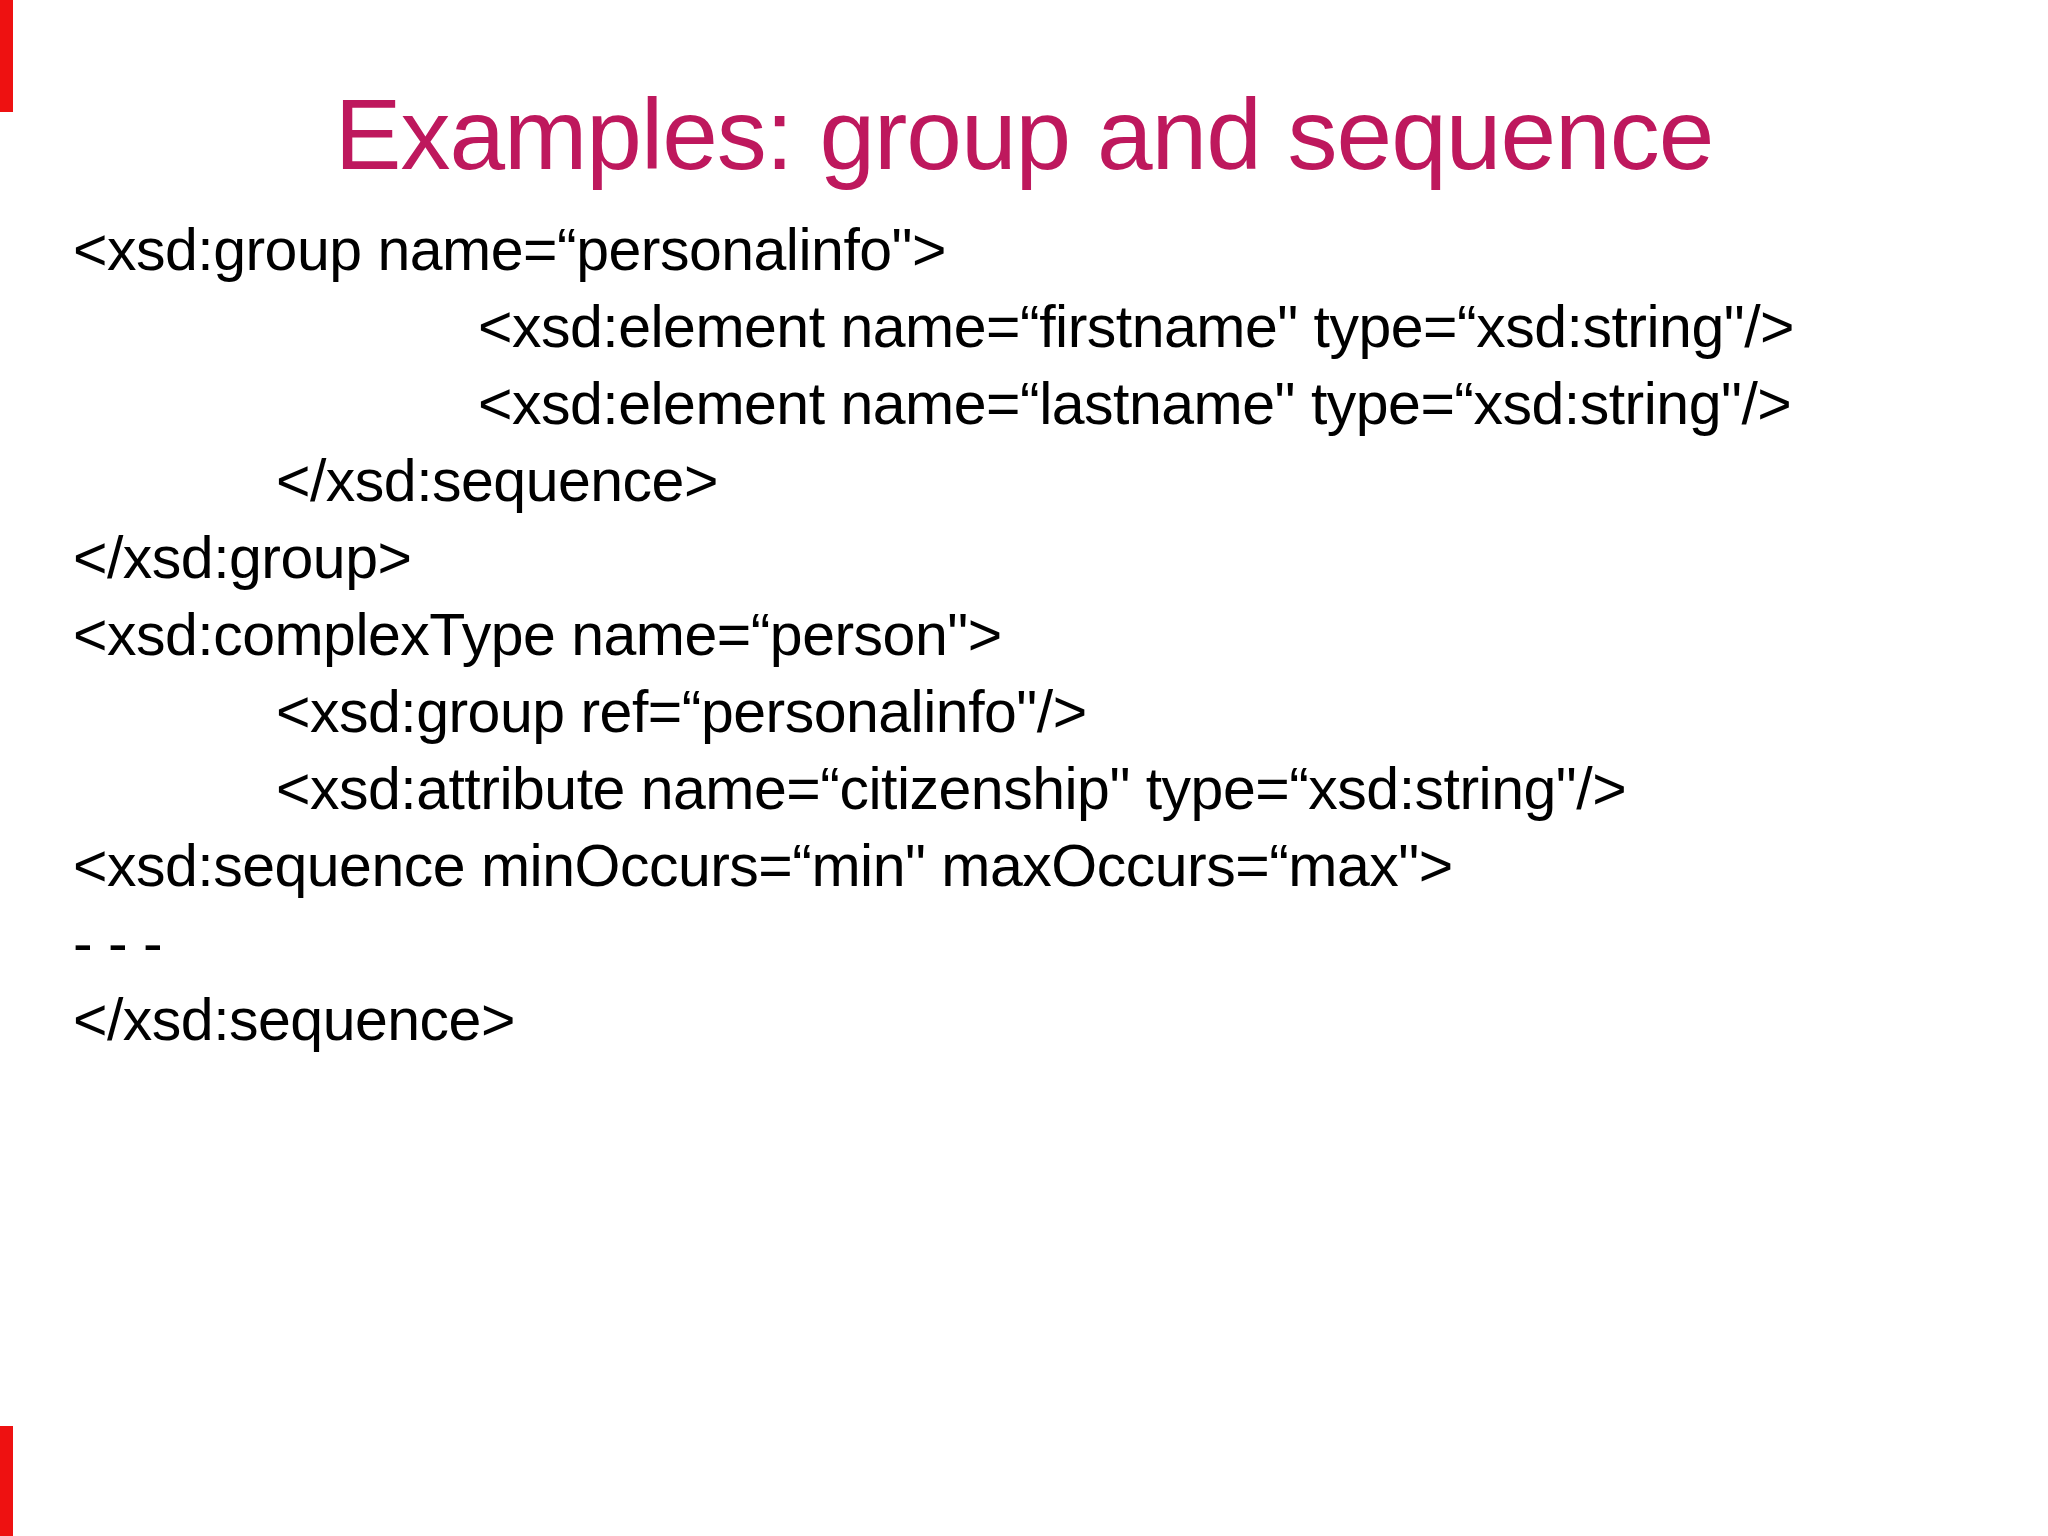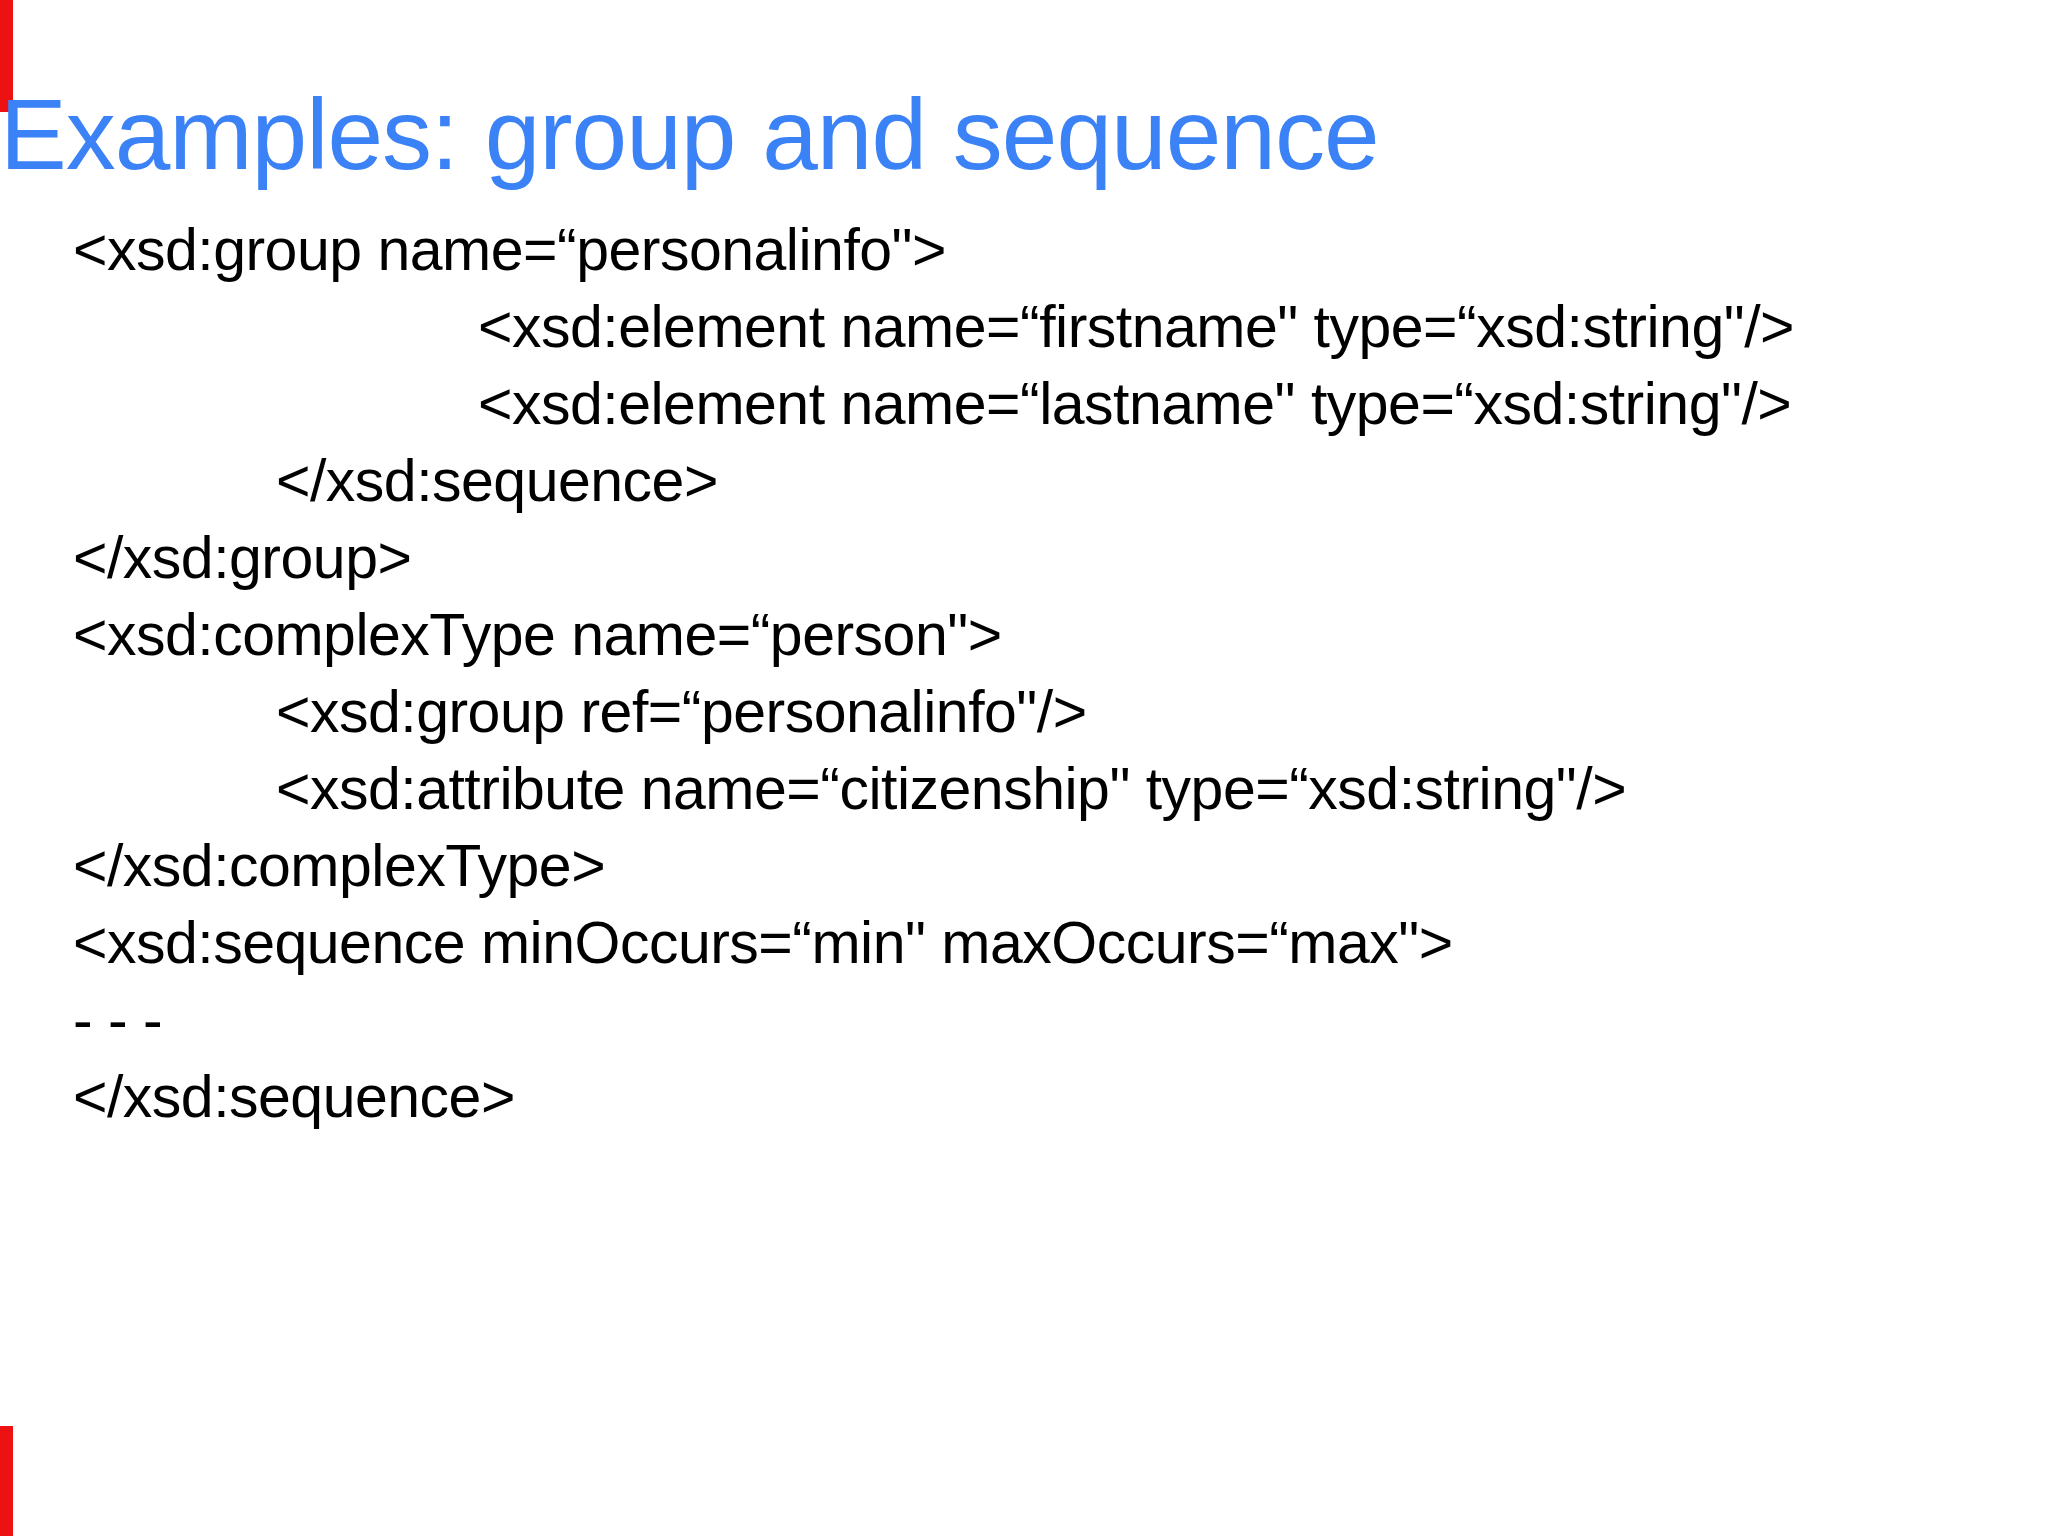--- a/index.html
+++ b/index.html
@@ -18,25 +18,26 @@
     position: absolute;
     inset: 0;
     background: #ffffff;
   }
   .slide-title {
     position: absolute;
     top: 74px;
     left: 0;
     width: 100%;
     margin: 0;
+    text-align: center;
     font-size: 100px;
     line-height: 120px;
     font-weight: 400;
     letter-spacing: -1px;
-    color: #3b82f6;
+    color: #be185d;
     white-space: nowrap;
   }
   .code-block {
     position: absolute;
     left: 73px;
     top: 212px;
     right: 40px;
     color: #000000;
     font-size: 59px;
     line-height: 77px;
@@ -69,19 +70,18 @@
 
   <div class="code-block" id="code-block">
       <div class="code-line indent-0">&lt;xsd:group name=“personalinfo"&gt;</div>
       <div class="code-line indent-2">&lt;xsd:element name=“firstname" type=“xsd:string"/&gt;</div>
       <div class="code-line indent-2">&lt;xsd:element name=“lastname" type=“xsd:string"/&gt;</div>
       <div class="code-line indent-1">&lt;/xsd:sequence&gt;</div>
       <div class="code-line indent-0">&lt;/xsd:group&gt;</div>
       <div class="code-line indent-0">&lt;xsd:complexType name=“person"&gt;</div>
       <div class="code-line indent-1">&lt;xsd:group ref=“personalinfo"/&gt;</div>
       <div class="code-line indent-1">&lt;xsd:attribute name=“citizenship" type=“xsd:string"/&gt;</div>
-      <div class="code-line indent-0">&lt;/xsd:complexType&gt;</div>
       <div class="code-line indent-0">&lt;xsd:sequence minOccurs=“min" maxOccurs=“max"&gt;</div>
       <div class="code-line indent-0">- - -</div>
       <div class="code-line indent-0">&lt;/xsd:sequence&gt;</div>
     </div>
 
 </div>
 
 </body></html>

